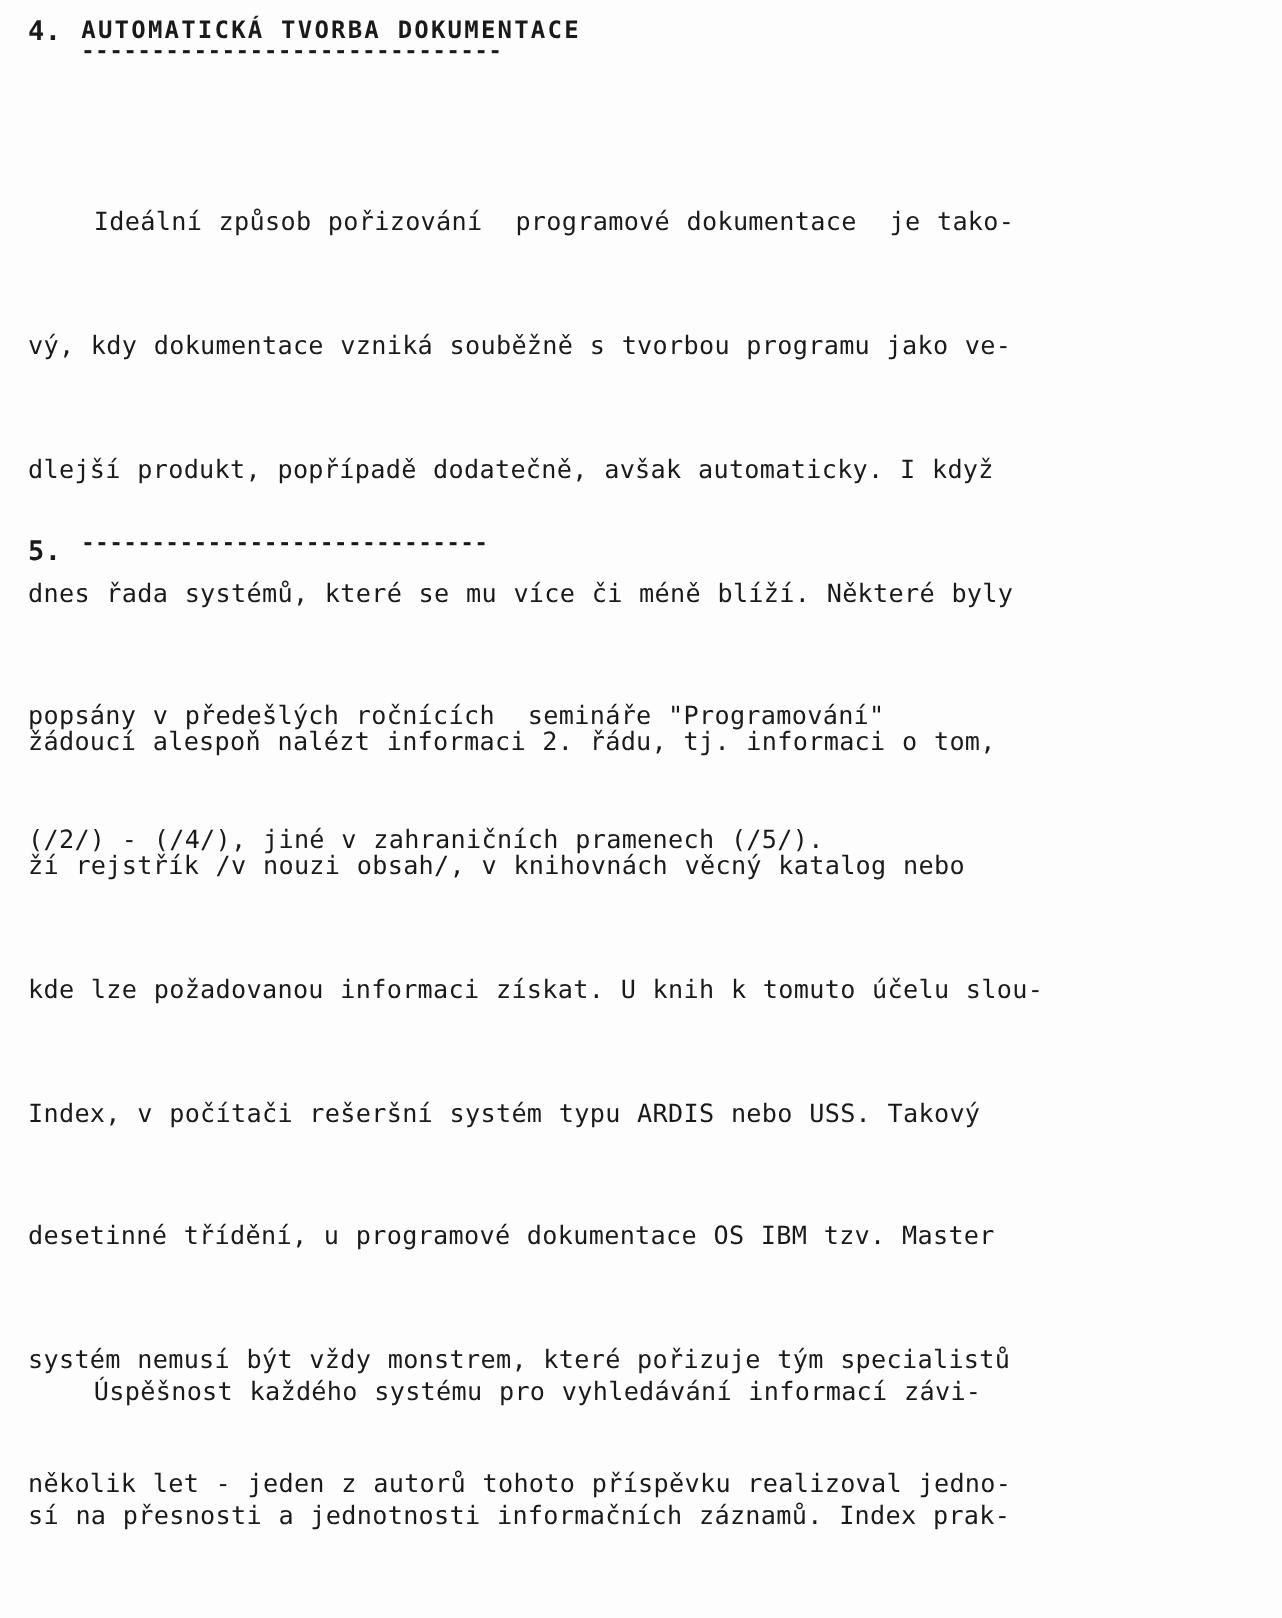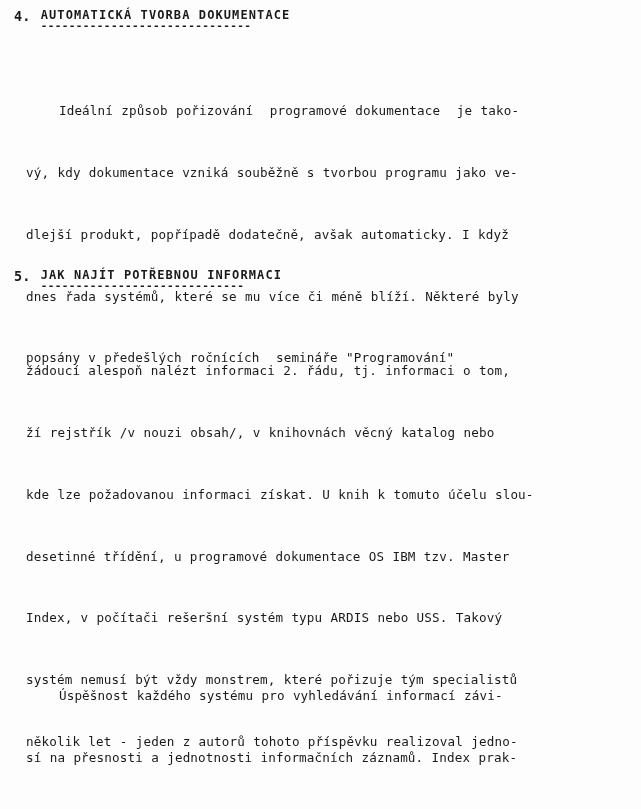--- a/index.html
+++ b/index.html
@@ -60,21 +60,21 @@
     margin-top: 1px;
     white-space: pre;
     overflow: hidden;
     font-weight: 700;
     color: #1a1a1a;
   }
   .para {
     font-size: 12.6px;
     line-height: 20.6px;
     letter-spacing: 0.15px;
-    padding: 0 14px 0 26px;
+    padding: 0 14px 0 14px;
     text-align: left;
     white-space: pre-wrap;
     word-spacing: 0.5px;
   }
   .para .line {
     display: block;
     white-space: pre;
   }
   .sec4 { top: 8px; }
   .sec4-body { top: 60px; }
@@ -97,40 +97,40 @@
     </div>
   </div>
 
   <div class="section sec4-body">
     <div class="para">
       <span class="line">    Ideální způsob pořizování  programové dokumentace  je tako-</span>
       <span class="line">vý, kdy dokumentace vzniká souběžně s tvorbou programu jako ve-</span>
       <span class="line">dlejší produkt, popřípadě dodatečně, avšak automaticky. I když</span>
       <span class="line">dnes řada systémů, které se mu více či méně blíží. Některé byly</span>
       <span class="line">popsány v předešlých ročnících  semináře "Programování"</span>
+      <span class="line">(/2/) - (/4/), jiné v zahraničních pramenech (/5/).</span>
     </div>
   </div>
 
   <div class="section sec5">
     <div class="heading-row">
       <span class="heading-num">5.</span>
       <span class="heading-text-wrap">
-        <span class="heading-text">JAK NAJÍT POTŘEBNOU INFORMACI</span>
         <span class="heading-underline">-----------------------------</span>
       </span>
     </div>
   </div>
 
   <div class="section sec5-body">
     <div class="para">
       <span class="line">žádoucí alespoň nalézt informaci 2. řádu, tj. informaci o tom,</span>
       <span class="line">ží rejstřík /v nouzi obsah/, v knihovnách věcný katalog nebo</span>
       <span class="line">kde lze požadovanou informaci získat. U knih k tomuto účelu slou-</span>
+      <span class="line">Index, v počítači rešeršní systém typu ARDIS nebo USS. Takový</span>
       <span class="line">desetinné třídění, u programové dokumentace OS IBM tzv. Master</span>
-      <span class="line">Index, v počítači rešeršní systém typu ARDIS nebo USS. Takový</span>
       <span class="line">systém nemusí být vždy monstrem, které pořizuje tým specialistů</span>
       <span class="line">několik let - jeden z autorů tohoto příspěvku realizoval jedno-</span>
       
       
       
       
       
       
     </div>
   </div>

